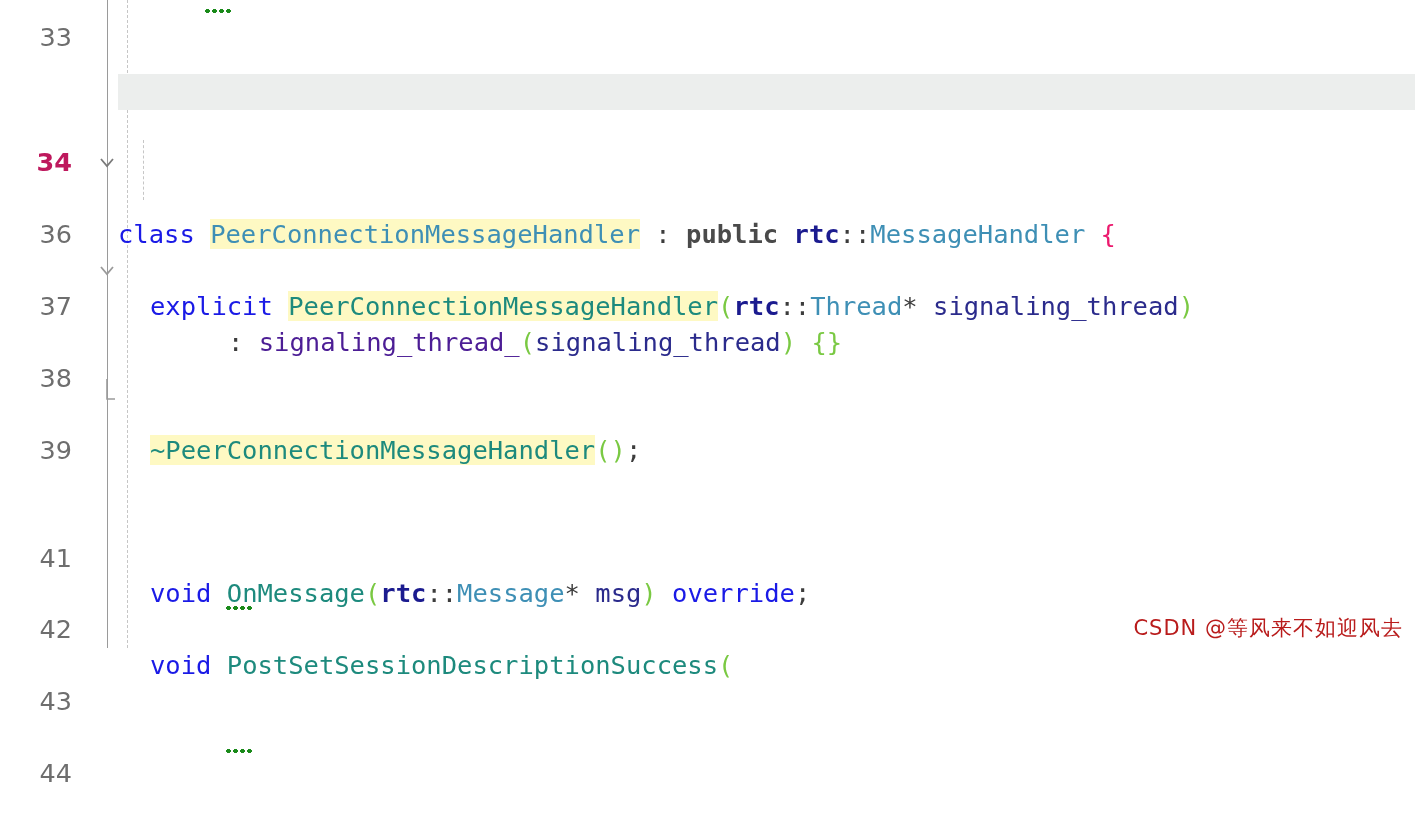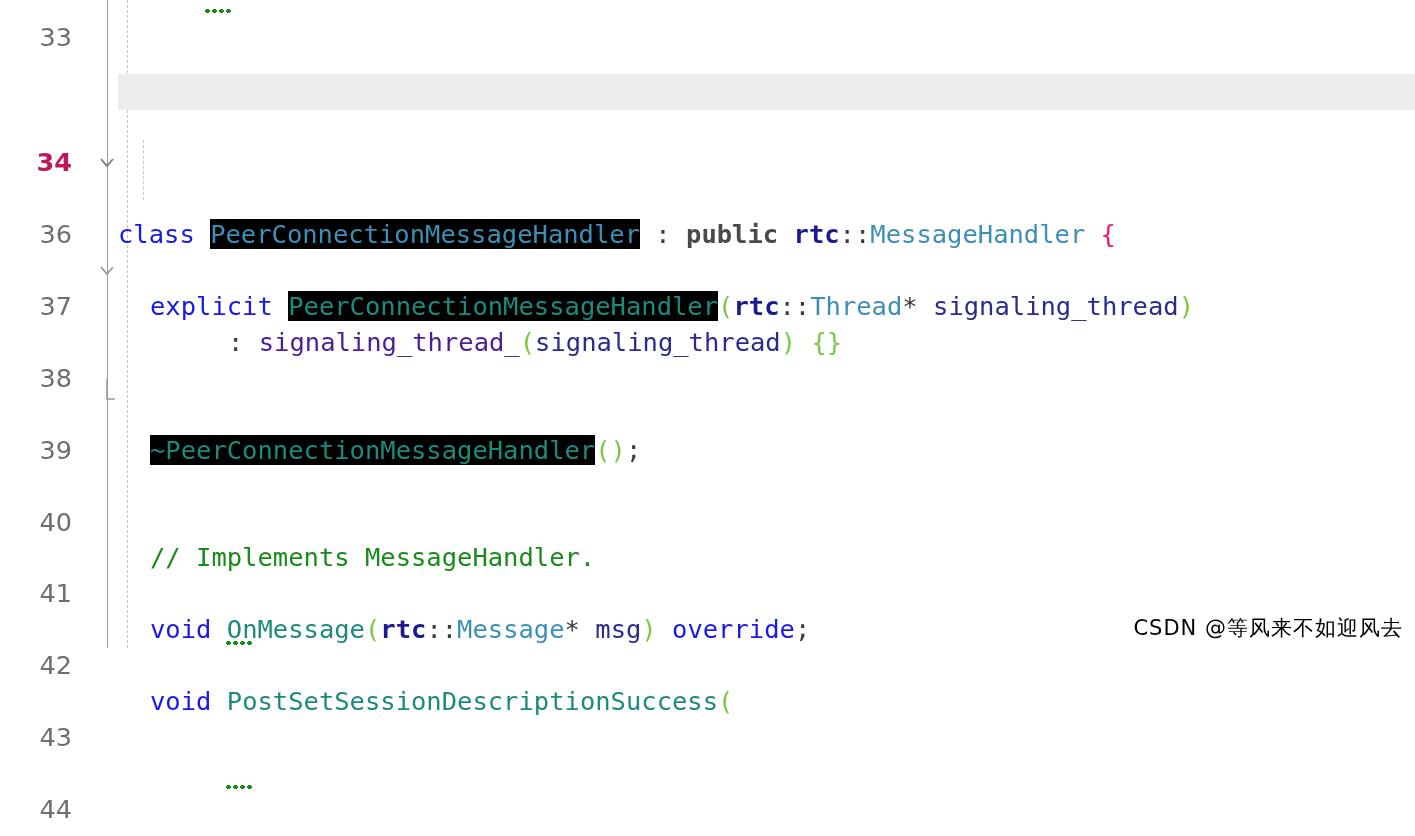--- a/index.html
+++ b/index.html
@@ -83,21 +83,21 @@
   .memb    {color:#4c1d95;}            
   .cmt     {color:#1a8a1a;}            
   .punc    {color:#3c3c3c;}            
   .paren   {color:#7ac943;}            
   .brace   {color:#ec1a6e;}            
   .plain   {color:#4a4a4a;}
   .bold    {font-weight:bold;}
 
   
   .occ{
-    background:#000000;
+    background:#fef9c3;
   }
   .wave{
     position:absolute;
     height:7px;
     overflow:hidden;
   }
 
   
   .dots{
     position:absolute;
@@ -106,21 +106,21 @@
     background-image:radial-gradient(circle at 2.5px 3px,#1a8a1a 2.2px,rgba(0,0,0,0) 2.4px);
     background-size:7px 7px;
     background-repeat:repeat-x;
     z-index:5;
   }
 
   
   .watermark{
     position:absolute;
     right:12px;bottom:6px;
-    color:#000000;
+    color:#b91c1c;
     font-size:21px;
     font-family:"DejaVu Sans","Liberation Sans",sans-serif;
     letter-spacing:1px;
     z-index:9;
     user-select:none;
   }
 </style>
 </head>
 <body>
 
@@ -177,24 +177,20 @@
     <div class="wave" style="left:150px;top:28px;width:434px;">
       
     </div>
   </div>
 
   <div class="row" style="top:218px;">
     <span class="lineno">39</span>
     <span class="code"></span>
   </div>
 
-  <div class="row" style="top:254px;">
-    <span class="lineno">40</span>
-    <span class="code cmt" style="left:150px;">// Implements MessageHandler.</span>
-  </div>
 
   <div class="row" style="top:290px;">
     <span class="lineno">41</span>
     <span class="code" style="left:150px;"><span class="kw">void</span><span> </span><span class="fn">OnMessage</span><span class="paren">(</span><span class="ns bold">rtc</span><span class="punc">::</span><span class="type">Message</span><span class="punc">*</span><span class="var"> msg</span><span class="paren">)</span><span class="kw"> override</span><span class="punc">;</span></span>
   </div>
 
   <div class="row" style="top:326px;">
     <span class="lineno">42</span>
     <span class="code" style="left:150px;"><span class="kw">void</span><span> </span><span class="fn">PostSetSessionDescriptionSuccess</span><span class="paren">(</span></span>
     <div class="dots" style="left:226px;top:28px;"></div>

